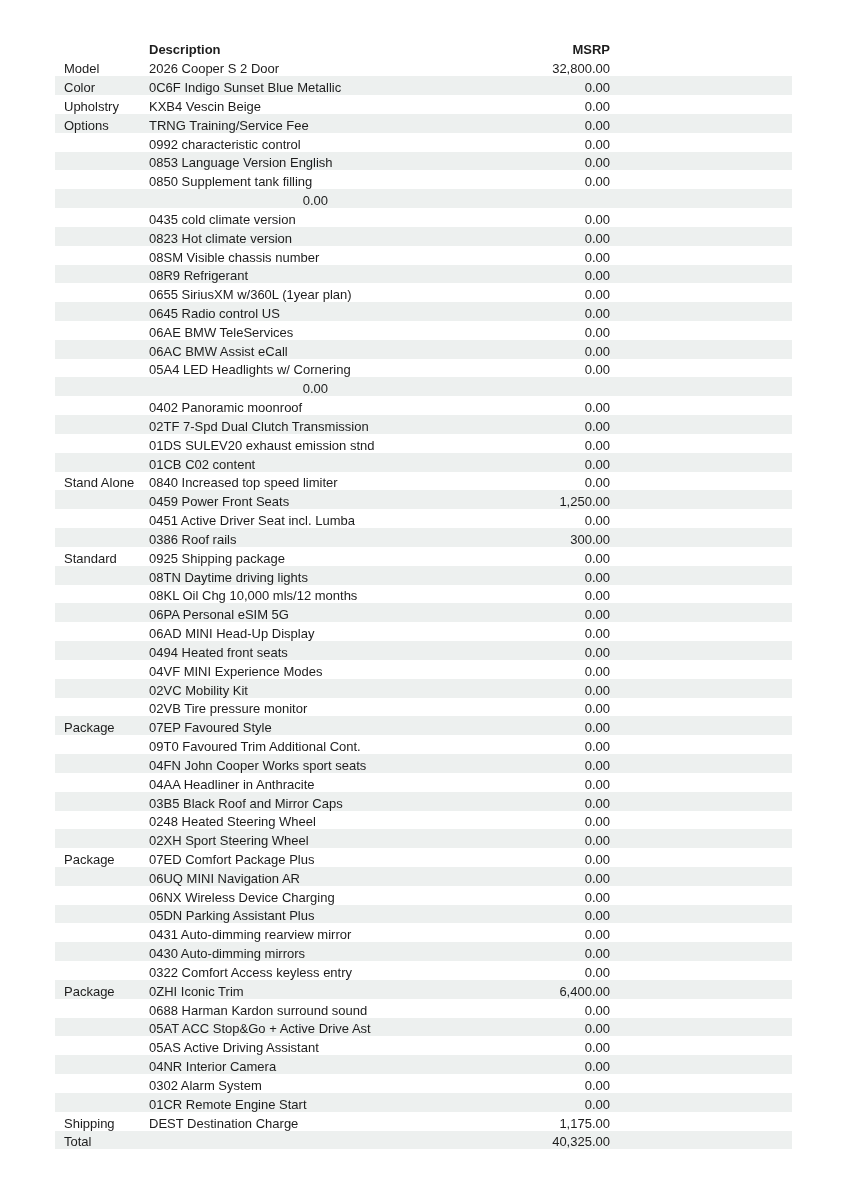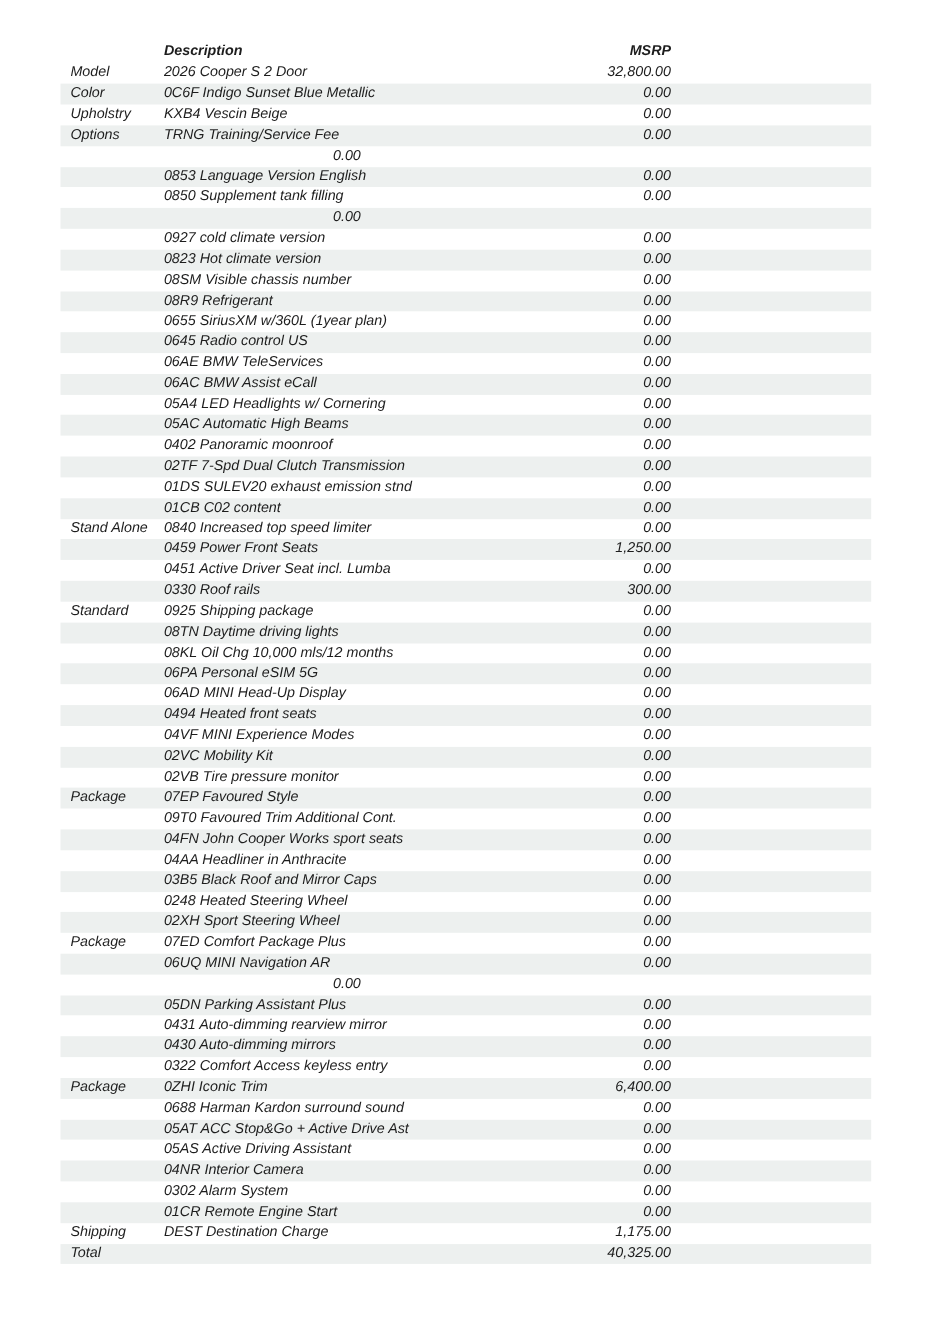--- a/index.html
+++ b/index.html
@@ -17,24 +17,23 @@
     position: relative;
   }
   .sheet {
     position: absolute;
     left: 55px;
     top: 38px;
     width: 737px;
   }
   .trow {
     display: flex;
-    align-items: flex-start;
+    align-items: flex-end;
     height: 18.83px;
     white-space: nowrap;
-    font-style: italic;
   }
   .trow.header {
     height: 19.4px;
     font-weight: bold;
     background: #ffffff;
   }
   #table-body .trow:nth-child(even) {
     background: #edf0ef;
   }
   .c-cat {
@@ -88,20 +87,21 @@
     <div class="c-fill"></div>
   </div>
       <div class="trow">
     <div class="c-cat">Options</div>
     <div class="c-desc">TRNG Training/Service Fee</div>
     <div class="c-msrp">0.00</div>
     <div class="c-fill"></div>
   </div>
       <div class="trow">
     <div class="c-cat"></div>
+    <div class="c-desc">0992 characteristic control</div>
     <div class="c-msrp">0.00</div>
     <div class="c-fill"></div>
   </div>
       <div class="trow">
     <div class="c-cat"></div>
     <div class="c-desc">0853 Language Version English</div>
     <div class="c-msrp">0.00</div>
     <div class="c-fill"></div>
   </div>
       <div class="trow">
@@ -110,21 +110,21 @@
     <div class="c-msrp">0.00</div>
     <div class="c-fill"></div>
   </div>
       <div class="trow">
     <div class="c-cat"></div>
     <div class="c-msrp">0.00</div>
     <div class="c-fill"></div>
   </div>
       <div class="trow">
     <div class="c-cat"></div>
-    <div class="c-desc">0927 cold climate version</div>
+    <div class="c-desc">0435 cold climate version</div>
     <div class="c-msrp">0.00</div>
     <div class="c-fill"></div>
   </div>
       <div class="trow">
     <div class="c-cat"></div>
     <div class="c-desc">0823 Hot climate version</div>
     <div class="c-msrp">0.00</div>
     <div class="c-fill"></div>
   </div>
       <div class="trow">
@@ -164,21 +164,20 @@
     <div class="c-fill"></div>
   </div>
       <div class="trow">
     <div class="c-cat"></div>
     <div class="c-desc">05A4 LED Headlights w/ Cornering</div>
     <div class="c-msrp">0.00</div>
     <div class="c-fill"></div>
   </div>
       <div class="trow">
     <div class="c-cat"></div>
-    <div class="c-desc">05AC Automatic High Beams</div>
     <div class="c-msrp">0.00</div>
     <div class="c-fill"></div>
   </div>
       <div class="trow">
     <div class="c-cat"></div>
     <div class="c-desc">0402 Panoramic moonroof</div>
     <div class="c-msrp">0.00</div>
     <div class="c-fill"></div>
   </div>
       <div class="trow">
@@ -212,21 +211,21 @@
     <div class="c-fill"></div>
   </div>
       <div class="trow">
     <div class="c-cat"></div>
     <div class="c-desc">0451 Active Driver Seat incl. Lumba</div>
     <div class="c-msrp">0.00</div>
     <div class="c-fill"></div>
   </div>
       <div class="trow">
     <div class="c-cat"></div>
-    <div class="c-desc">0330 Roof rails</div>
+    <div class="c-desc">0386 Roof rails</div>
     <div class="c-msrp">300.00</div>
     <div class="c-fill"></div>
   </div>
       <div class="trow">
     <div class="c-cat">Standard</div>
     <div class="c-desc">0925 Shipping package</div>
     <div class="c-msrp">0.00</div>
     <div class="c-fill"></div>
   </div>
       <div class="trow">
@@ -326,20 +325,21 @@
     <div class="c-fill"></div>
   </div>
       <div class="trow">
     <div class="c-cat"></div>
     <div class="c-desc">06UQ MINI Navigation AR</div>
     <div class="c-msrp">0.00</div>
     <div class="c-fill"></div>
   </div>
       <div class="trow">
     <div class="c-cat"></div>
+    <div class="c-desc">06NX Wireless Device Charging</div>
     <div class="c-msrp">0.00</div>
     <div class="c-fill"></div>
   </div>
       <div class="trow">
     <div class="c-cat"></div>
     <div class="c-desc">05DN Parking Assistant Plus</div>
     <div class="c-msrp">0.00</div>
     <div class="c-fill"></div>
   </div>
       <div class="trow">

